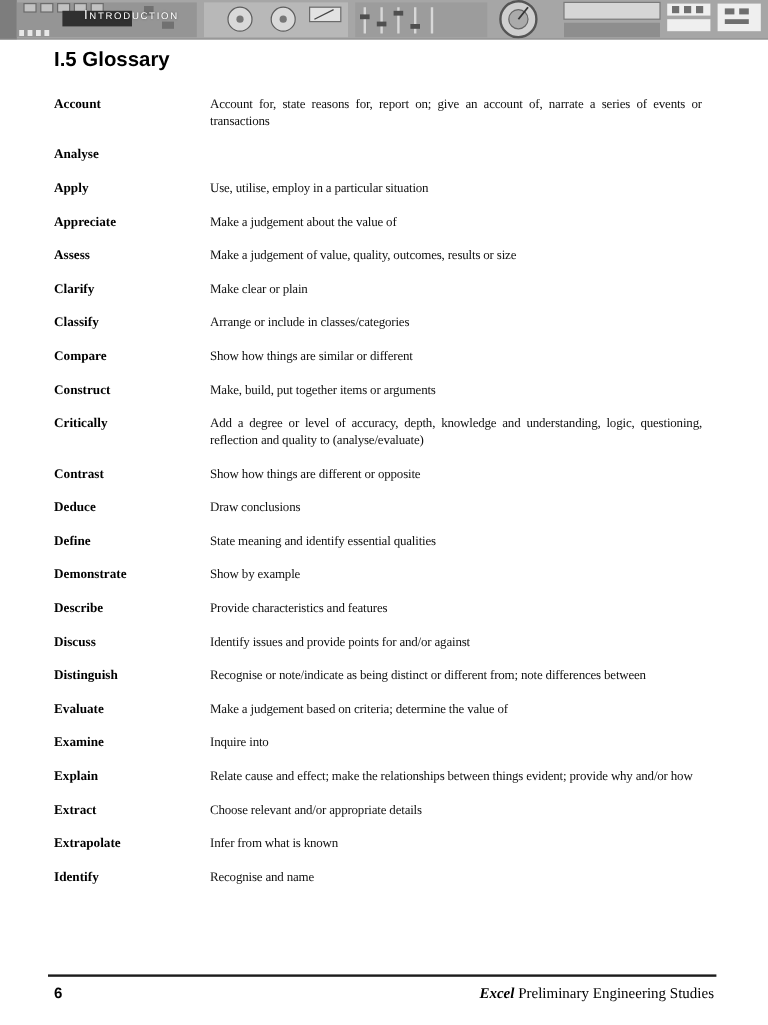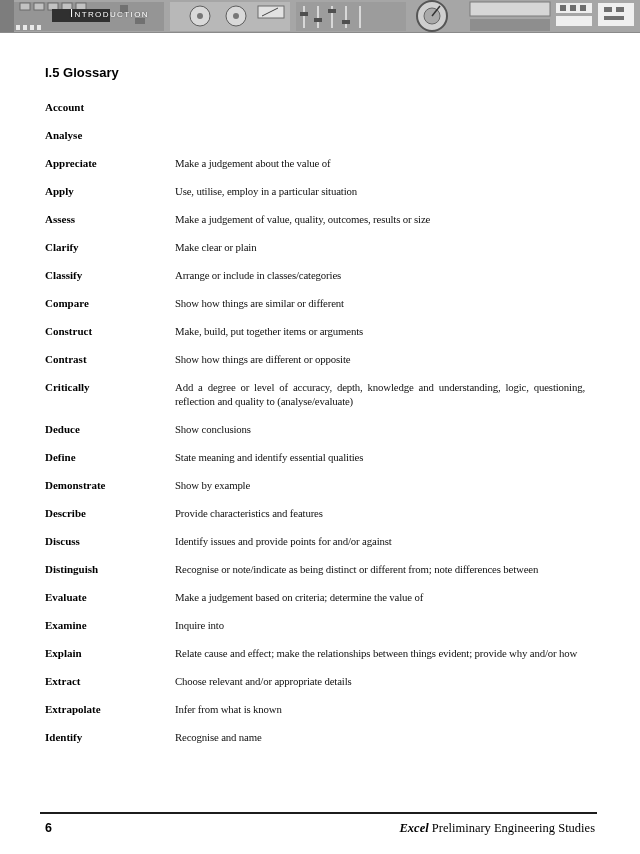--- a/index.html
+++ b/index.html
@@ -33,24 +33,24 @@
     white-space: nowrap;
     padding-left: 43px;
   }
 
   
   .content {
     padding: 0 55px 0 45px;
   }
   .page-title {
     font-family: "Liberation Sans", sans-serif;
-    font-size: 13px;
+    font-size: 17px;
     font-weight: bold;
     color: #000;
-    margin: 32px 0 20px 0;
+    margin: 7px 0 20px 0;
   }
   .glossary { }
   .entry {
     display: flex;
     margin-bottom: 14px;
     justify-content: space-between;
   }
   .term {
     width: 130px;
     flex: 0 0 130px;
@@ -168,37 +168,38 @@
       <line x1="0" y1="32.5" x2="640" y2="32.5" stroke="#8a8a8a"></line>
     </svg>
     <span class="banner-label">Introduction</span>
   </div>
 
   <div class="content">
     <h1 class="page-title">I.5 Glossary</h1>
     <div class="glossary" id="glossary">
   <div class="entry">
     <div class="term">Account</div>
+    <div class="definition">Account for, state reasons for, report on; give an account of, narrate a series of events or transactions</div>
   </div>
 
   <div class="entry">
     <div class="term">Analyse</div>
+  </div>
+
+  <div class="entry">
+    <div class="term">Apply</div>
+    <div class="definition">Use, utilise, employ in a particular situation</div>
   </div>
 
   <div class="entry">
     <div class="term">Appreciate</div>
     <div class="definition">Make a judgement about the value of</div>
   </div>
 
   <div class="entry">
-    <div class="term">Apply</div>
-    <div class="definition">Use, utilise, employ in a particular situation</div>
-  </div>
-
-  <div class="entry">
     <div class="term">Assess</div>
     <div class="definition">Make a judgement of value, quality, outcomes, results or size</div>
   </div>
 
 
   <div class="entry">
     <div class="term">Clarify</div>
     <div class="definition">Make clear or plain</div>
   </div>
 
@@ -211,32 +212,32 @@
     <div class="term">Compare</div>
     <div class="definition">Show how things are similar or different</div>
   </div>
 
   <div class="entry">
     <div class="term">Construct</div>
     <div class="definition">Make, build, put together items or arguments</div>
   </div>
 
   <div class="entry">
+    <div class="term">Critically</div>
+    <div class="definition">Add a degree or level of accuracy, depth, knowledge and understanding, logic, questioning, reflection and quality to (analyse/evaluate)</div>
+  </div>
+
+  <div class="entry">
     <div class="term">Contrast</div>
     <div class="definition">Show how things are different or opposite</div>
   </div>
 
   <div class="entry">
-    <div class="term">Critically</div>
-    <div class="definition">Add a degree or level of accuracy, depth, knowledge and understanding, logic, questioning, reflection and quality to (analyse/evaluate)</div>
-  </div>
-
-  <div class="entry">
     <div class="term">Deduce</div>
-    <div class="definition">Show conclusions</div>
+    <div class="definition">Draw conclusions</div>
   </div>
 
   <div class="entry">
     <div class="term">Define</div>
     <div class="definition">State meaning and identify essential qualities</div>
   </div>
 
   <div class="entry">
     <div class="term">Demonstrate</div>
     <div class="definition">Show by example</div>

